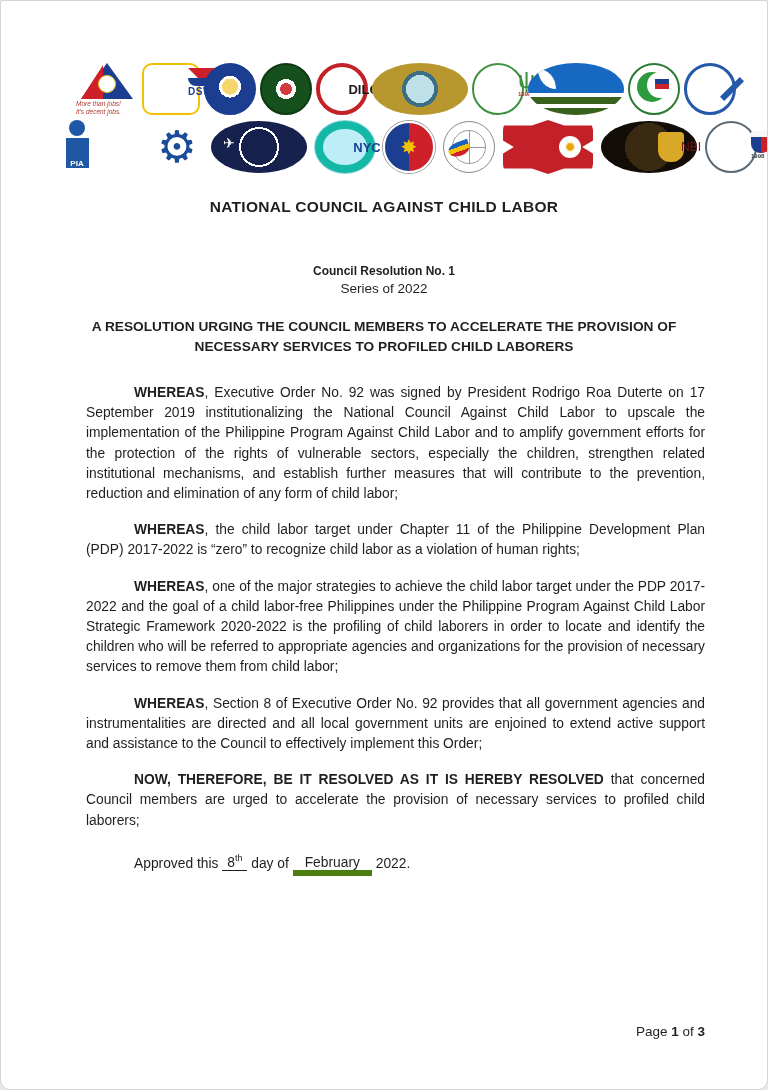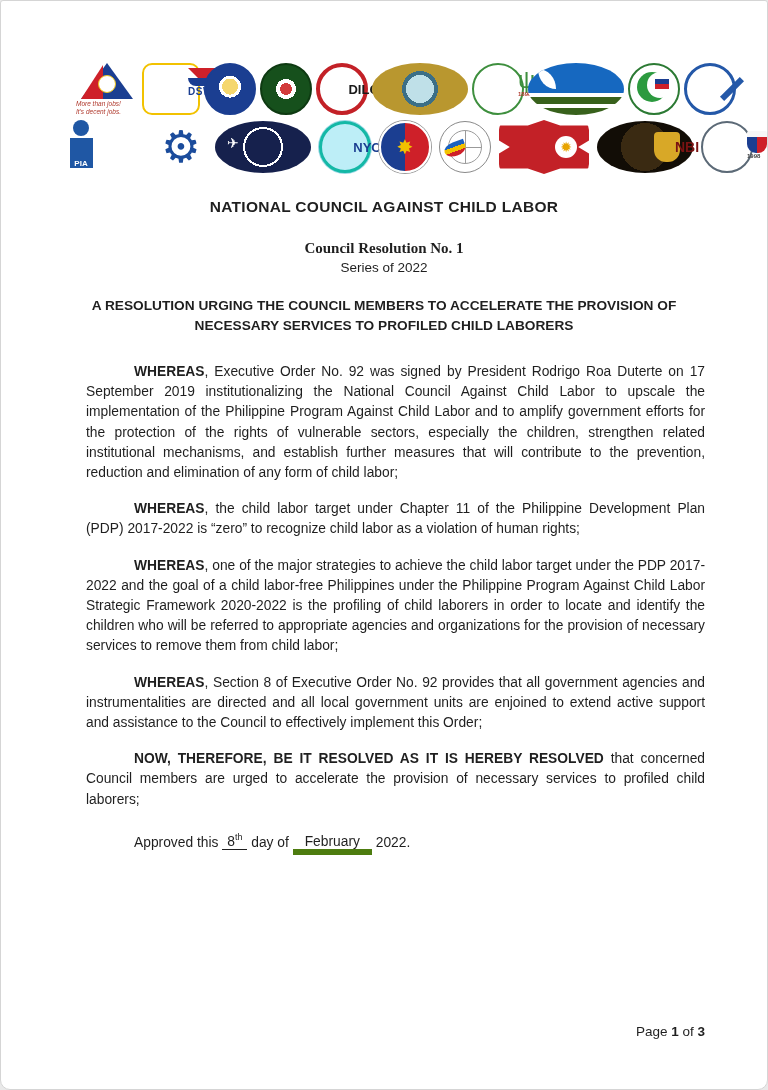--- a/index.html
+++ b/index.html
@@ -51,41 +51,41 @@
   .pcw .diamond{width:22px;height:22px;border:3px solid #2458a8;transform:rotate(45deg);}
   
   .pia{width:44px;height:54px;text-align:center;}
   .pia .dot{width:16px;height:16px;border-radius:50%;background:#1f57a4;margin:0 auto;}
   .pia .stem{width:23px;height:30px;background:#1f57a4;margin:2px auto 0;display:flex;align-items:flex-end;justify-content:center;}
   .pia .lbl{font-size:8px;color:#fff;font-weight:bold;}
   .tesda{background:#fff;display:flex;align-items:center;justify-content:center;}
   .tesda .gear{font-size:44px;line-height:52px;color:#1b4c9c;}
   .cwc{background:radial-gradient(circle at 50% 50%,#16214d 0 18px,#ffffff 18px 20px,#16214d 20px);position:relative;}
   .cwc .bird{position:absolute;left:12px;top:14px;color:#fff;font-size:14px;}
-  .nyc{background:#bdeef7;border:3px solid #14b8a6;box-shadow:0 0 0 1px #9ad7e4;box-sizing:border-box;display:flex;align-items:center;justify-content:center;}
+  .nyc{background:#bdeef7;border:8px solid #14b8a6;box-shadow:0 0 0 1px #9ad7e4;box-sizing:border-box;display:flex;align-items:center;justify-content:center;}
   .nyc .lbl{font-size:13px;font-weight:bold;color:#1b3e91;}
   .ncip{background:linear-gradient(90deg,#1b3e91 0 50%,#ce2029 50%);border:2px solid #fff;box-shadow:0 0 0 1px #999;box-sizing:border-box;position:relative;}
   .ncip .sun{position:absolute;left:50%;top:50%;transform:translate(-50%,-50%);color:#f2c200;font-size:20px;}
   .psa{background:#fff;border:1px solid #8a8a8a;box-sizing:border-box;position:relative;overflow:hidden;}
   .psa .grid{position:absolute;inset:8px;border-radius:50%;border:1px solid #9a9a9a;
     background:
       linear-gradient(#9a9a9a 0 0) center/100% 1px no-repeat,
       linear-gradient(90deg,#9a9a9a 0 0) center/1px 100% no-repeat;}
   .psa .swoosh{position:absolute;left:4px;top:20px;width:22px;height:14px;background:linear-gradient(180deg,#1b62c0 0 34%,#f2c200 34% 67%,#ce2029 67%);border-radius:50% 0 50% 50%;transform:rotate(-20deg);}
   .redemblem{width:46px;height:54px;background:#c32127;border-radius:10px;position:relative;display:flex;align-items:center;justify-content:center;clip-path:polygon(50% 0,68% 10%,100% 10%,100% 38%,88% 50%,100% 62%,100% 90%,68% 90%,50% 100%,32% 90%,0 90%,0 62%,12% 50%,0 38%,0 10%,32% 10%);}
   .redemblem .sun{width:22px;height:22px;border-radius:50%;background:#fff;display:flex;align-items:center;justify-content:center;color:#e8a400;font-size:14px;}
   .nbi{background:radial-gradient(circle at 50% 50%,#3a2a12 0 24px,#120d06 24px);display:flex;align-items:center;justify-content:center;}
   .nbi .shield{width:26px;height:30px;background:#d8a827;border-radius:4px 4px 12px 12px;display:flex;align-items:center;justify-content:center;}
-  .nbi .lbl{font-size:14px;font-weight:bold;color:#7a1212;margin-left:40px;}
+  .nbi .lbl{font-size:12px;font-weight:normal;color:#7a1212;margin-left:40px;}
   .napc{background:#fff;border:2px solid #5c6a77;box-sizing:border-box;position:relative;text-align:center;}
   .napc .shield{width:20px;height:22px;margin:8px auto 0;border-radius:2px 2px 9px 9px;background:linear-gradient(90deg,#1b3e91 0 50%,#ce2029 50%);border-top:6px solid #f7f7f7;box-sizing:border-box;}
   .napc .lbl{font-size:6px;color:#444;font-weight:bold;}
   
   .org-title{margin-top:24px;text-align:center;font-size:15.5px;font-weight:bold;letter-spacing:.3px;}
-  .res-no{margin-top:24px;text-align:center;font-size:15px;font-weight:bold;font-family:Liberation Serif, serif;}
+  .res-no{margin-top:48px;text-align:center;font-size:12px;font-weight:bold;}
   .series{margin-top:3px;text-align:center;font-size:13.5px;}
   .subject{margin:21px auto 0;max-width:648px;text-align:center;font-size:13.7px;font-weight:bold;line-height:20px;}
   
   .body-text{margin-top:26px;padding:0 62px 0 85px;font-size:13.8px;line-height:20.2px;}
   .body-text p{margin:0 0 16px 0;text-align:justify;text-indent:48px;}
   .lead{font-weight:bold;}
   .approved{margin:18px 0 0 0;text-indent:48px;font-size:13.8px;}
   .fill{border-bottom:1px solid #1f1f1f;padding:0 5px;}
   .fill-wide{border-bottom:6px solid #4d7c0f;padding:0 12px;}
   sup{font-size:9px;}

